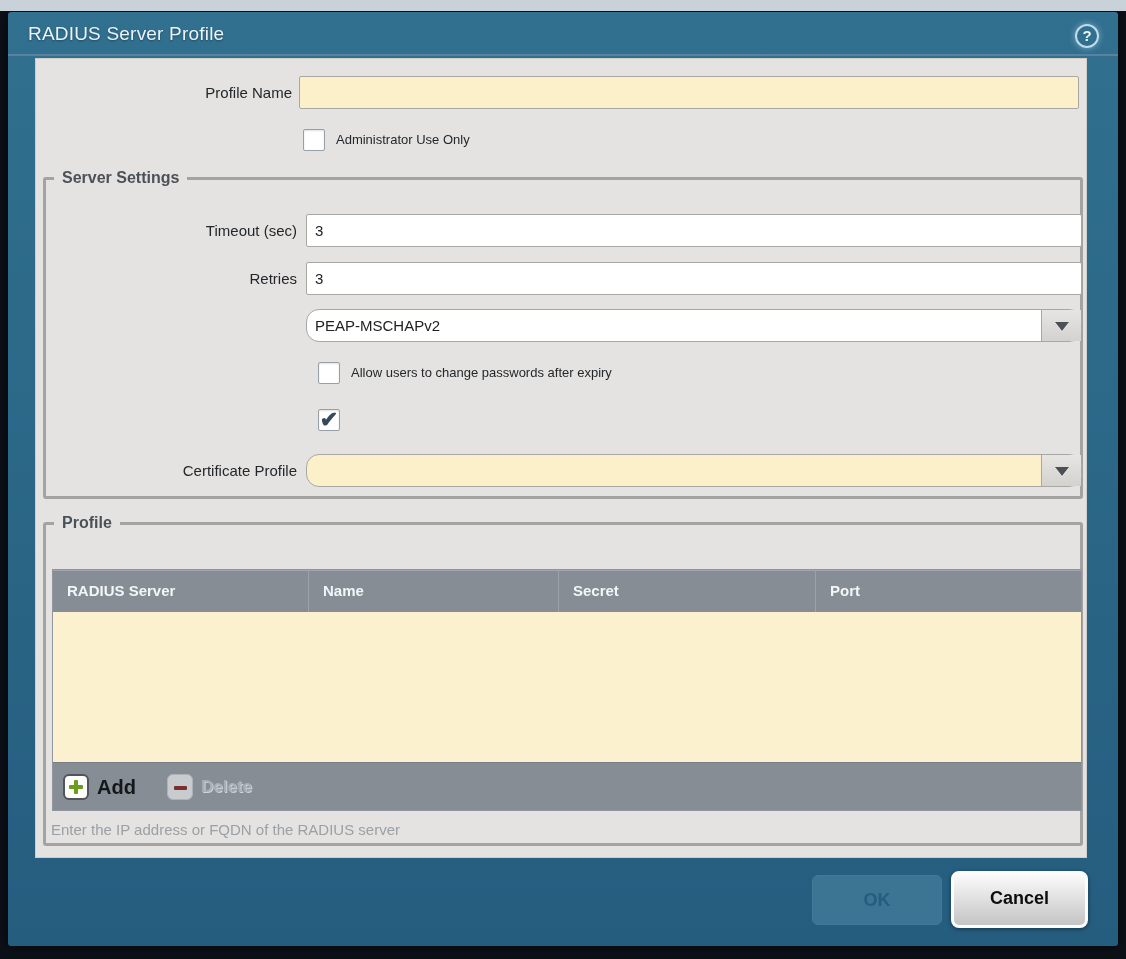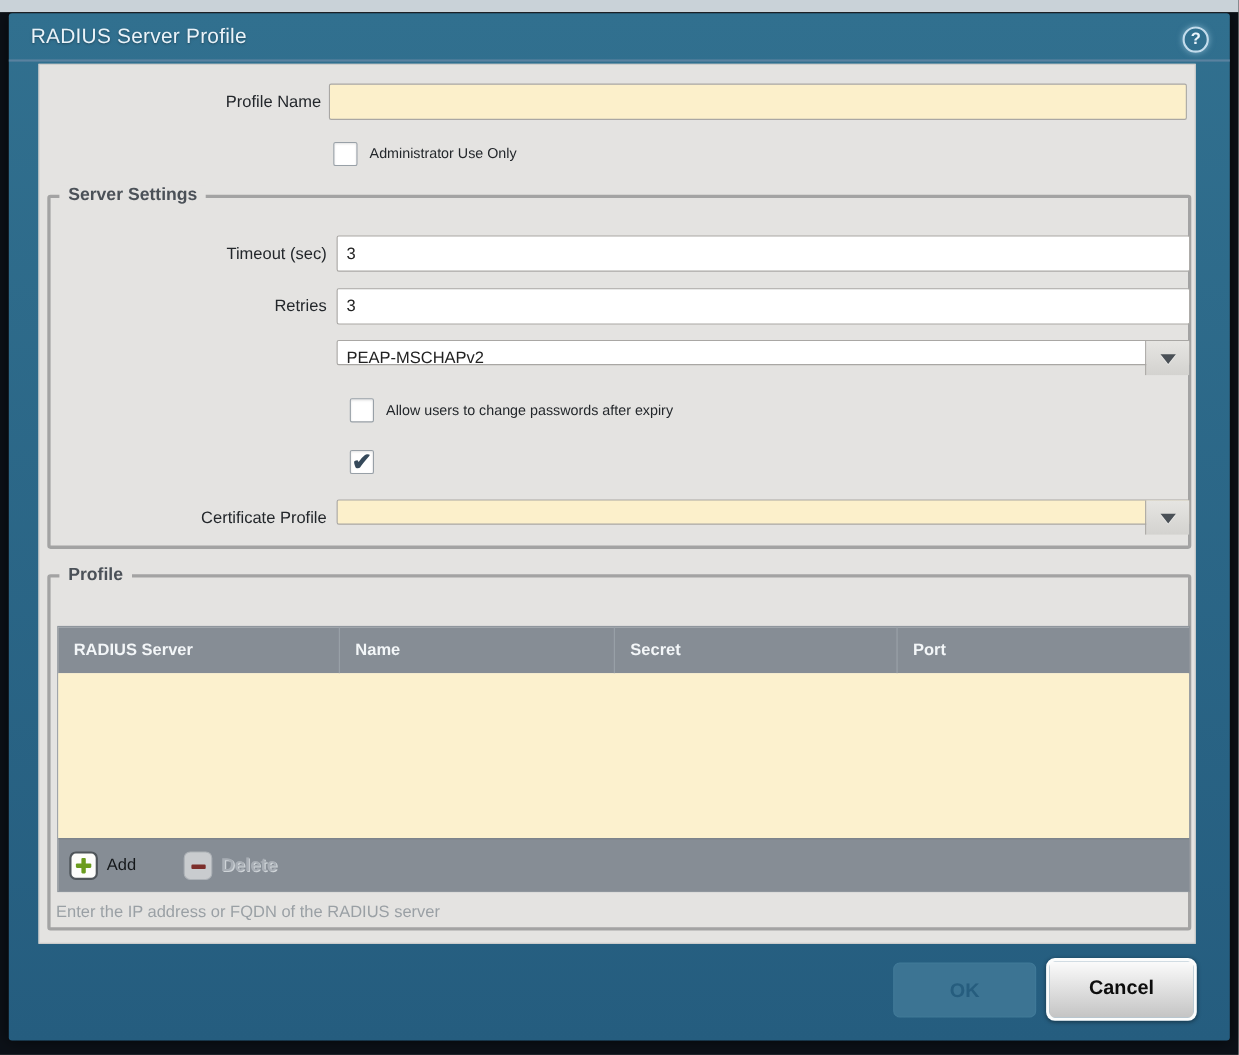--- a/index.html
+++ b/index.html
@@ -57,22 +57,22 @@
     position:absolute; height:33px;
     border:1px solid #a9a7a4; background:#fff;
     font-family:"Liberation Sans", sans-serif;
     font-size:15px; color:#222; padding:0 8px;
     border-radius:2px;
   }
   .text-input.required { background:#fcf0cb; }
 
   
   .combo {
-    position:absolute; height:23px;
-    border:1px solid #a9a7a4; background:#fff; border-radius:2px;
+    position:absolute; height:33px;
+    border:1px solid #a9a7a4; background:#fff; border-radius:13px;
     cursor:pointer;
   }
   .combo.required { background:#fcf0cb; }
   .combo .combo-text {
     position:absolute; left:8px; top:0; right:44px; height:31px;
     line-height:31px; font-size:15px; color:#222;
     white-space:nowrap; overflow:hidden;
   }
   .combo .combo-btn {
     position:absolute; right:0; top:0; width:40px; height:31px;
@@ -136,21 +136,21 @@
   .tbl-btn { position:absolute; top:11px; height:26px; cursor:pointer; }
   .icon-sq {
     position:absolute; left:0; top:0; width:26px; height:26px;
     border-radius:6px;
   }
   .add .icon-sq { background:#fdfdfb; border:2px solid #4f555a; }
   .add .bar { position:absolute; background:#6b9c1e; border-radius:1px; }
   .add .bar.h { left:4px; top:9px; width:14px; height:4px; }
   .add .bar.v { left:9px; top:4px; width:4px; height:14px; }
   .add .lbl {
-    position:absolute; left:34px; top:2px; font-size:15px; font-weight:normal;
+    position:absolute; left:34px; top:2px; font-size:20px; font-weight:bold;
     color:#14171a; line-height:22px;
   }
   .del .icon-sq { background:#c9cccf; border:1px solid #aeb3b8; }
   .del .bar { position:absolute; left:6px; top:11px; width:13px; height:4px;
     background:#7c2f2c; border-radius:1px; }
   .del .lbl {
     position:absolute; left:34px; top:2px; font-size:17px; font-weight:bold;
     color:#a8aeb5; line-height:22px;
     text-shadow:1px 1px 0 #cfd4d8;
   }

